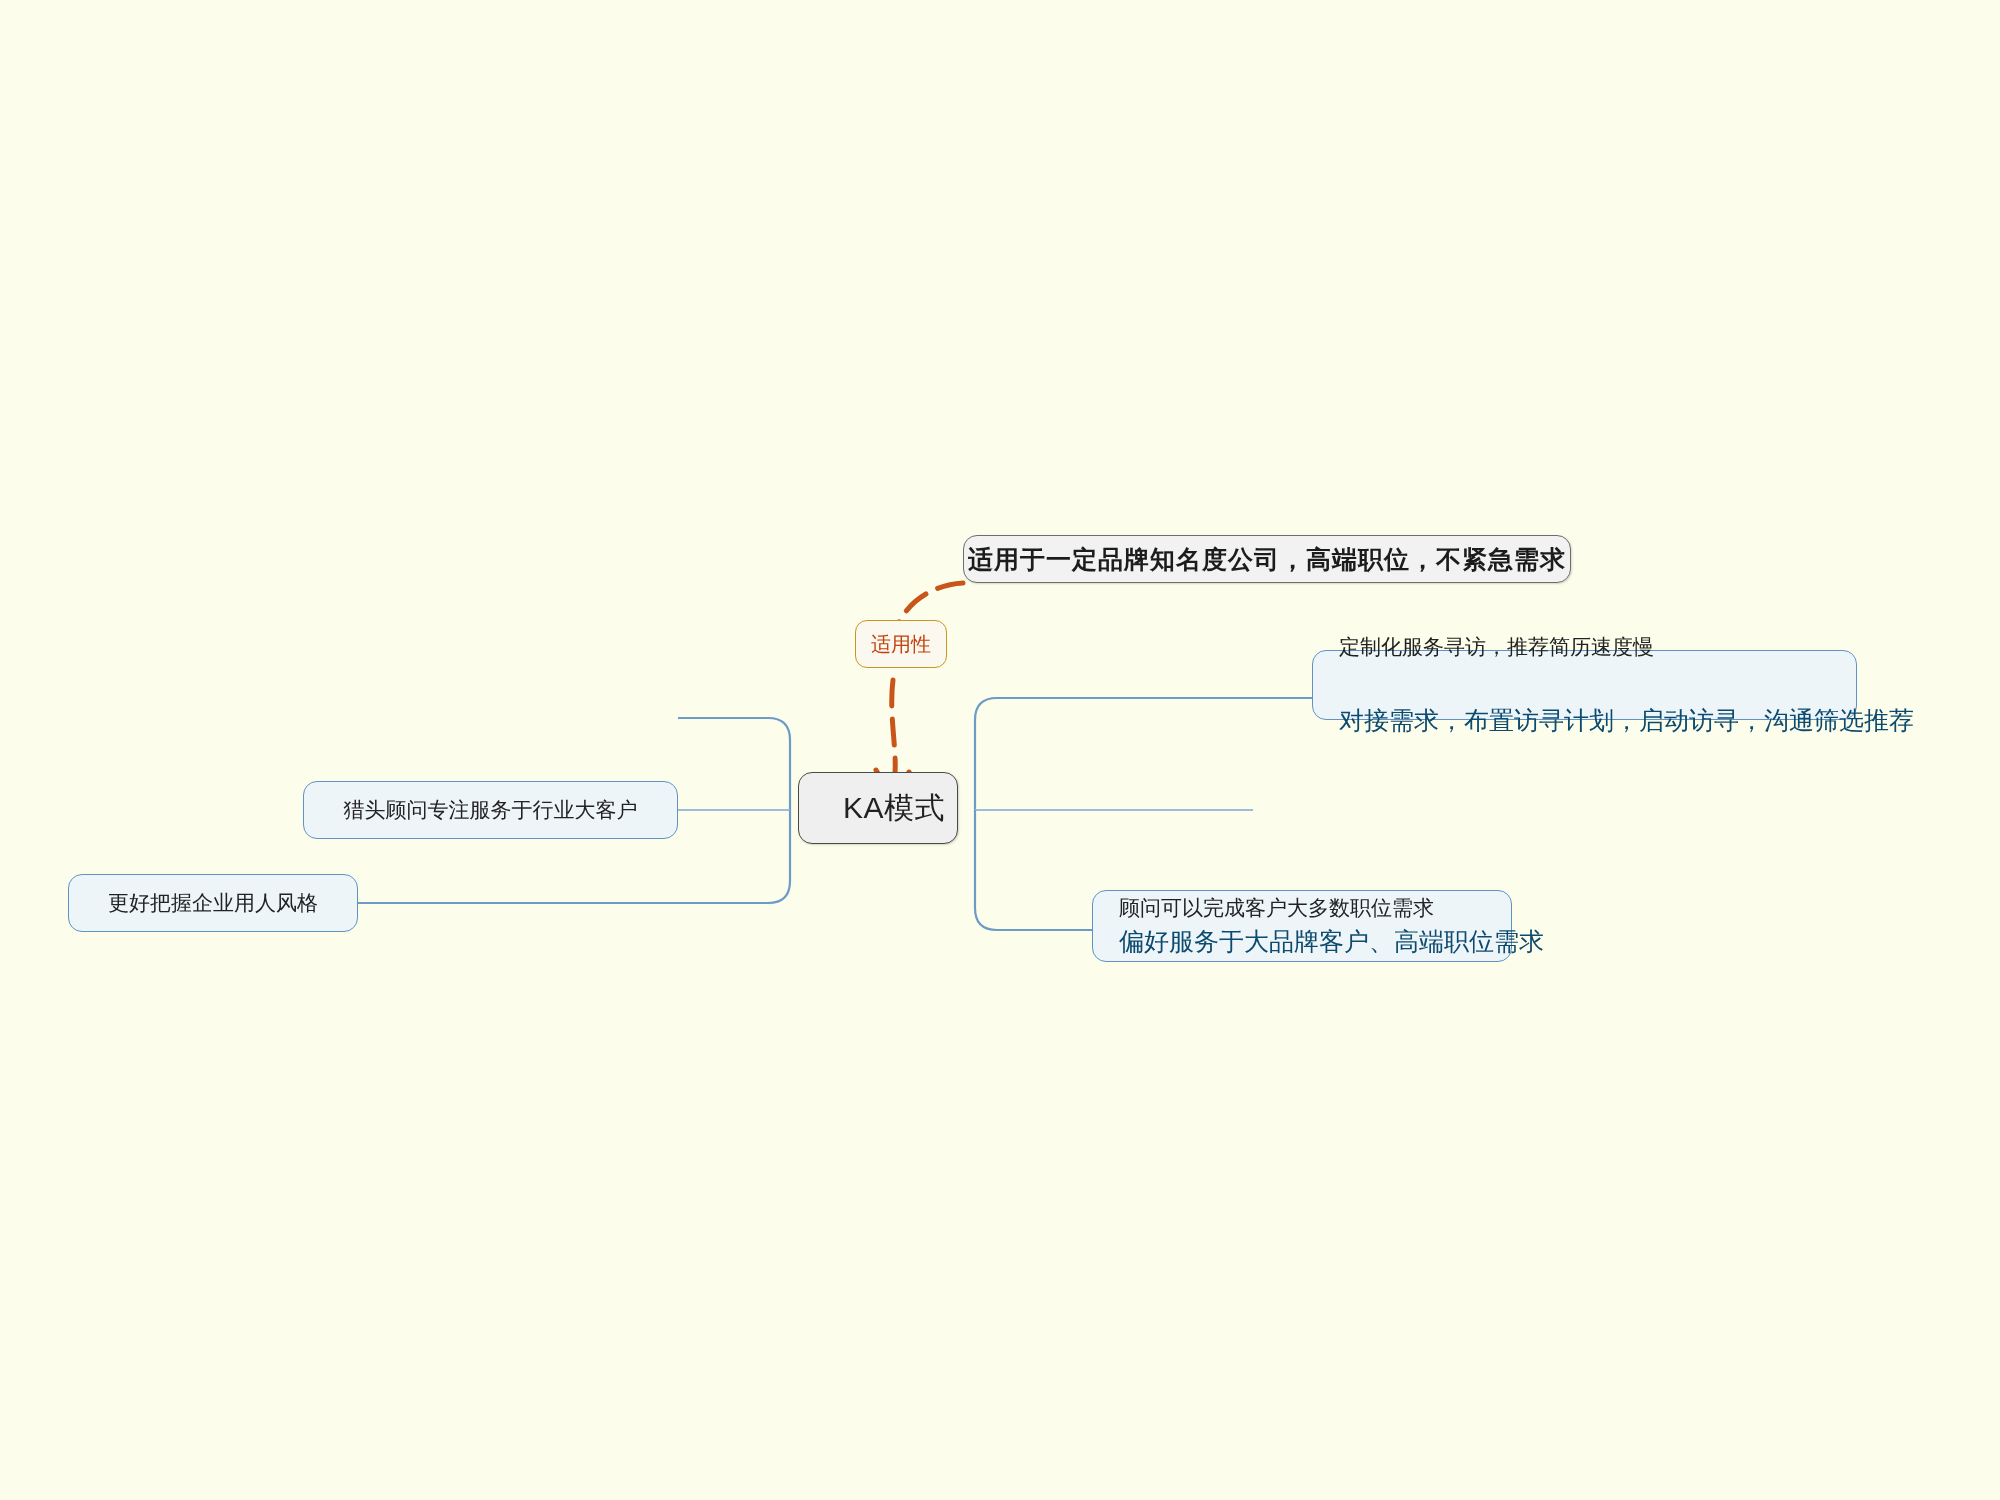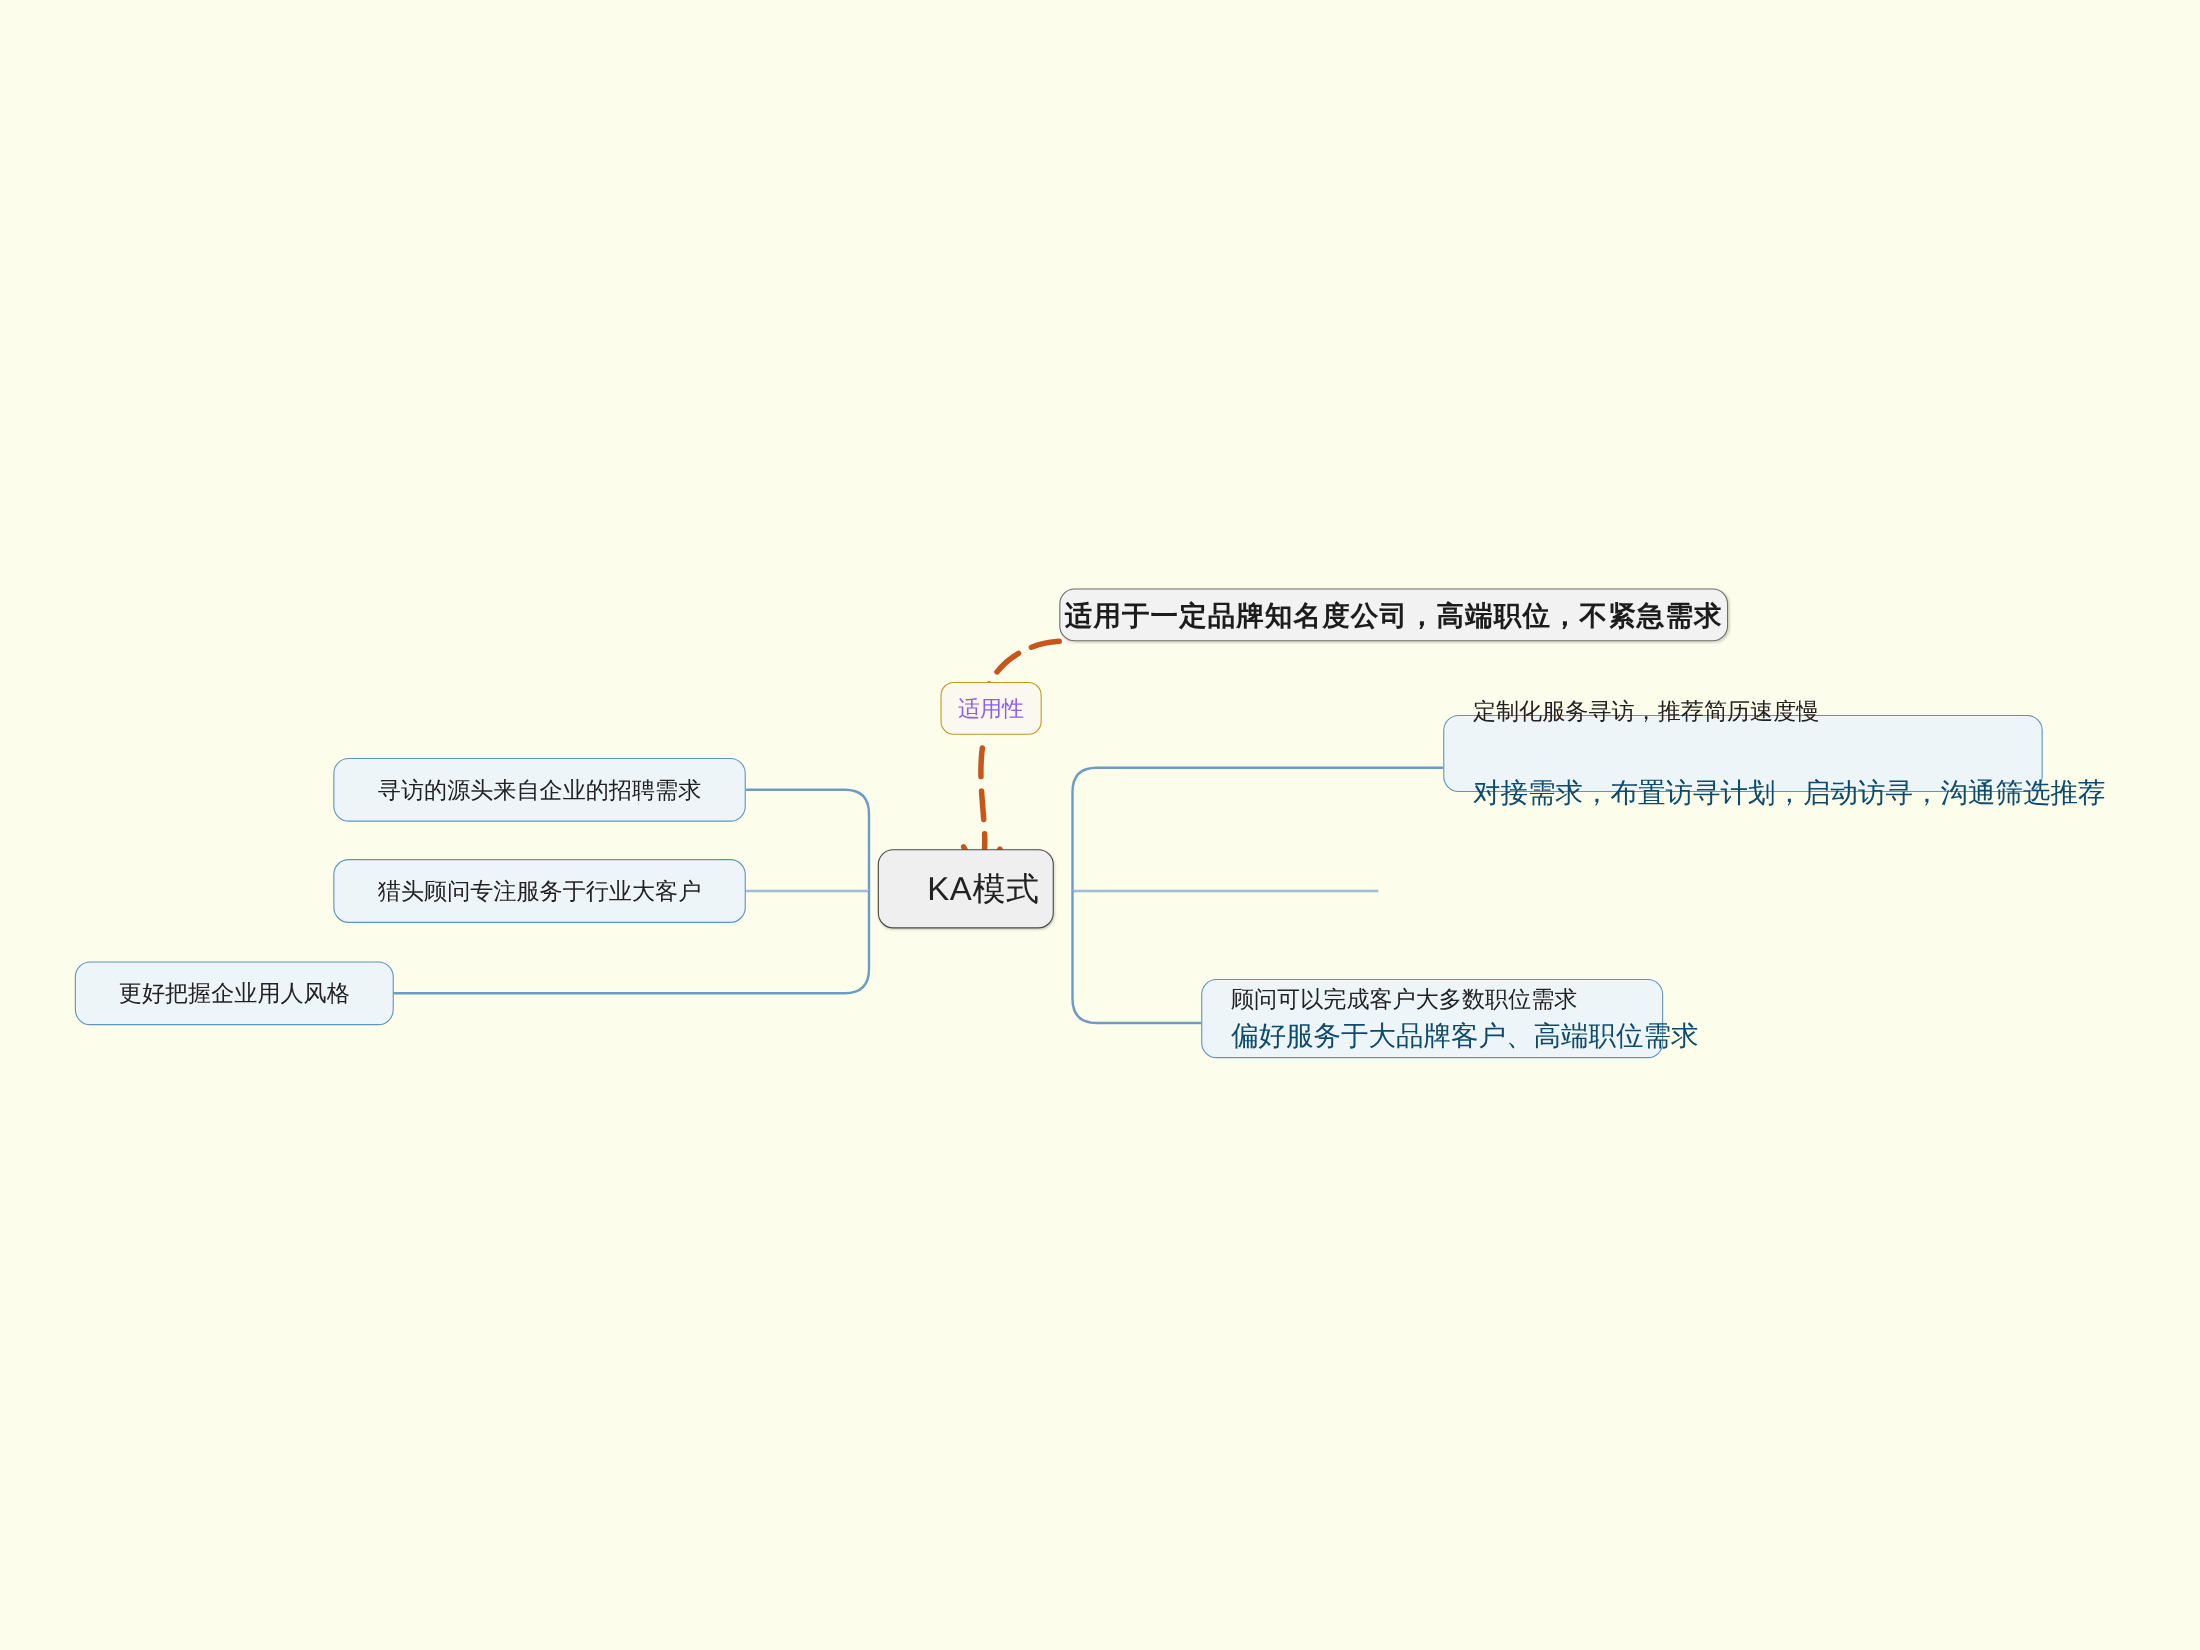--- a/index.html
+++ b/index.html
@@ -54,21 +54,21 @@
 
   
   .node--amber {
     background: #FBF8EF;
     border: 1.8px solid #C9971F;
     border-radius: 12px;
     align-items: center;
   }
   .node--amber .line1 {
     font-size: 20px;
-    color: #8b5cf6;
+    color: #c2410c;
   }
 
   
   .node--grey {
     background: #F2F2F2;
     border: 1.4px solid #6E6E6E;
     border-radius: 14px;
     align-items: center;
     box-shadow: 1px 1px 2px rgba(0,0,0,0.15);
   }
@@ -130,23 +130,20 @@
   </div>
 
   <div class="node node--amber" style="left:855px; top:620px; width:92px; height:48px;">
     <span class="line1">适用性</span>
   </div>
 
   <div class="node node--grey" style="left:963px; top:535px; width:608px; height:48px;">
     <span class="line1">适用于一定品牌知名度公司，高端职位，不紧急需求</span>
   </div>
 
-  <div class="node node--blue center" style="left:303px; top:689px; width:375px; height:58px;">
-    <span class="line1">寻访的源头来自企业的招聘需求</span>
-  </div>
 
   <div class="node node--blue center" style="left:303px; top:781px; width:375px; height:58px;">
     <span class="line1">猎头顾问专注服务于行业大客户</span>
   </div>
 
   <div class="node node--blue center" style="left:68px; top:874px; width:290px; height:58px;">
     <span class="line1">更好把握企业用人风格</span>
   </div>
 
   <div class="node node--blue two-line" style="left:1312px; top:650px; width:545px; height:70px;gap:40px;">

